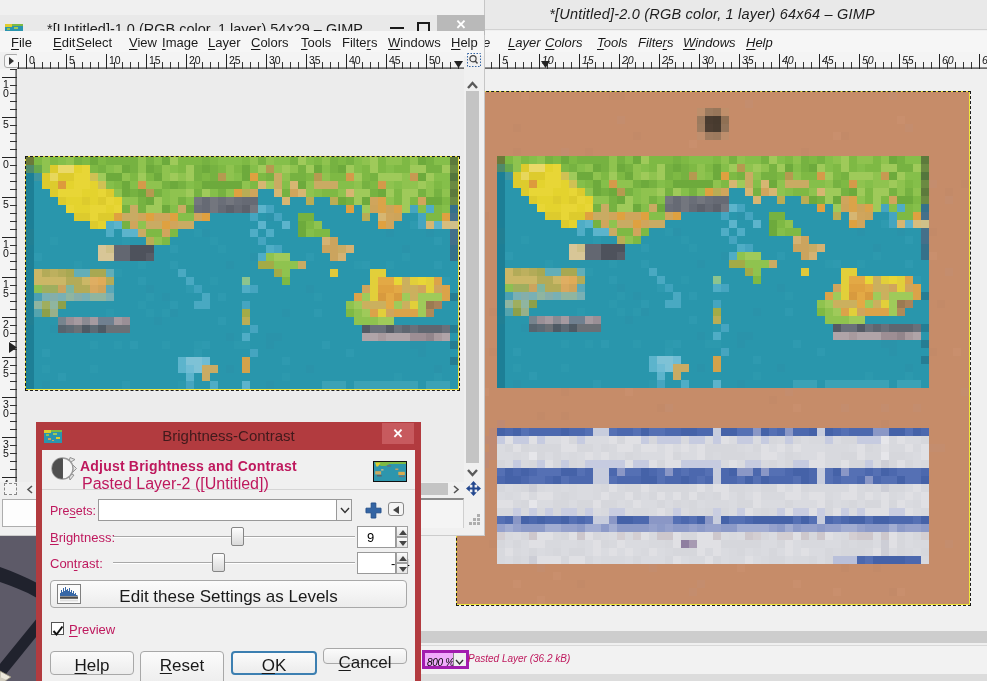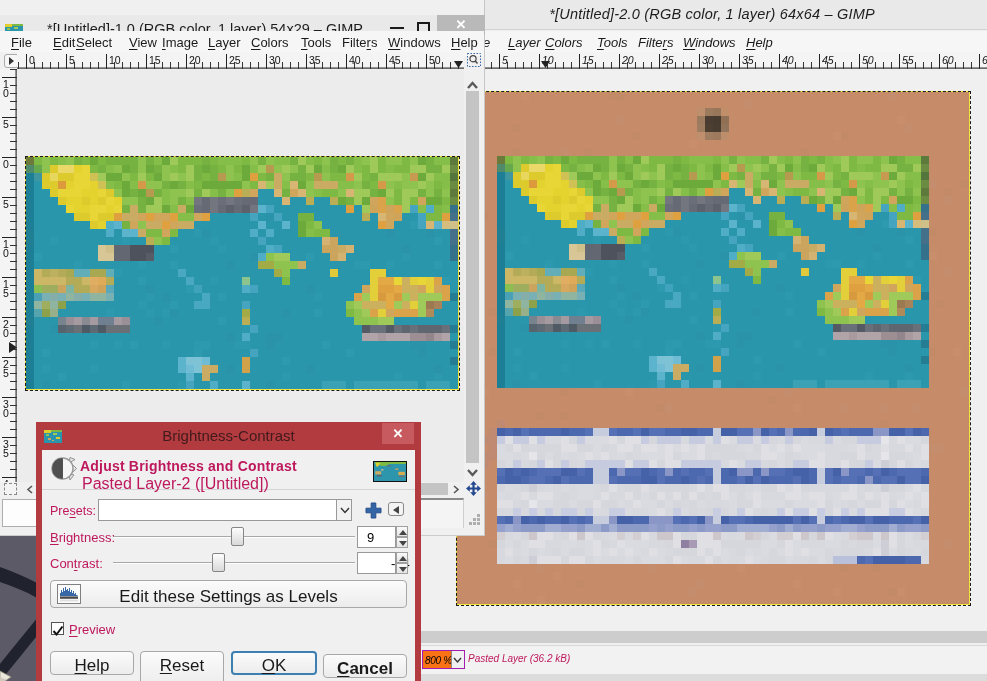--- a/index.html
+++ b/index.html
@@ -13,21 +13,21 @@
 .mi { position:absolute; top:4px; font-size:13px; color:#1a1a1a; white-space:nowrap; }
 #rwin .rulr { position:absolute; left:0; top:52px; width:100%; height:17px; background:#f4f4f4; }
 #rwin .cvs { position:absolute; left:0; top:69px; width:100%; height:561px; background:#f0f0f0; overflow:hidden; }
 #rcanvas { position:absolute; left:37px; top:23px; width:512px; height:512px; filter:blur(0.75px); }
 .ants { position:absolute; border:1.5px solid #f0e63a; }
 .ants:after { content:""; position:absolute; left:-1.5px; top:-1.5px; right:-1.5px; bottom:-1.5px; border:1.5px dashed #1a1a1a; }
 #rwin .hsb { position:absolute; left:0; top:630px; width:100%; height:14px; background:#f0f0f0; }
 #rwin .hsb .th { position:absolute; left:0; top:1px; height:12px; width:100%; background:#cdcdcd; }
 #rwin .stat { position:absolute; left:0; top:645px; width:100%; height:29px; background:#f2f2f2; border-top:1px solid #d9d9d9; }
 #rwin .bstrip { position:absolute; left:0; top:674px; width:100%; height:7px; background:#dcdcdc; }
-.combo { position:absolute; background:#f97316; border:1px solid #a21caf;padding-left:41px; }
+.combo { position:absolute; background:#f0abfc; border:3px solid #a21caf;padding-left:41px; }
 .combo .btn { position:absolute; right:0; top:0; bottom:0; width:13px; background:#f0f0f0; border-left:1px solid #898989; }
 
 #lwin { position:absolute; left:0; top:0; width:485px; height:536px; background:#f0f0f0; border-right:1px solid #c6c6c6; border-bottom:1px solid #cccccc; }
 #lwin .title { position:absolute; left:0; top:15px; width:100%; height:30px; background:#e9e9e9; border-bottom:1px solid #d2d2d2; }
 #lwin .title .txt { position:absolute; top:6px; left:40px; width:330px; text-align:center; font-size:14.5px; color:#1d1d1d; white-space:nowrap; }
 #lwin .menub { position:absolute; left:0; top:31px; width:100%; height:25px; background:#f6f6f6; }
 #lwin .rulr { position:absolute; left:17px; top:52px; width:447px; height:17px; background:#f4f4f4; }
 #lwin .corner { position:absolute; left:0; top:52px; width:17px; height:17px; background:#f0f0f0; }
 #lwin .vrul { position:absolute; left:0; top:69px; width:17px; height:413px; background:#f4f4f4; }
 #lwin .cvs { position:absolute; left:17px; top:69px; width:447px; height:413px; background:#ececec; overflow:hidden; }
@@ -621,17 +621,17 @@
 
     <div class="gbtn" style="left:8px;top:201px;width:84px;height:24px;">
         <span style="position:absolute;left:0;right:0;top:4px;"><u>H</u>elp</span>
       </div>
     <div class="gbtn" style="left:98px;top:201px;width:84px;height:36px;">
         <span style="position:absolute;left:0;right:0;top:4px;"><u>R</u>eset</span>
       </div>
     <div class="gbtn" style="left:189px;top:201px;width:86px;height:24px;border:2px solid #3c7fb1;">
         <span style="position:absolute;left:0;right:0;top:3px;"><u>O</u>K</span>
       </div>
-    <div class="gbtn" style="left:281px;top:204px;width:84px;height:24px;font-weight:bold;">
+    <div class="gbtn" style="left:281px;top:198px;width:84px;height:16px;">
         <span style="position:absolute;left:0;right:0;top:4px;"><u>C</u>ancel</span>
       </div>
   </div>
 </div>
 
 </body></html>

